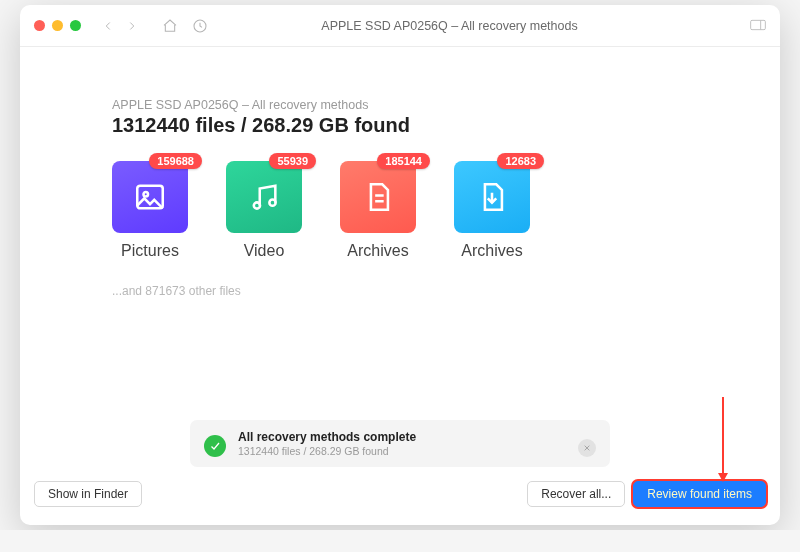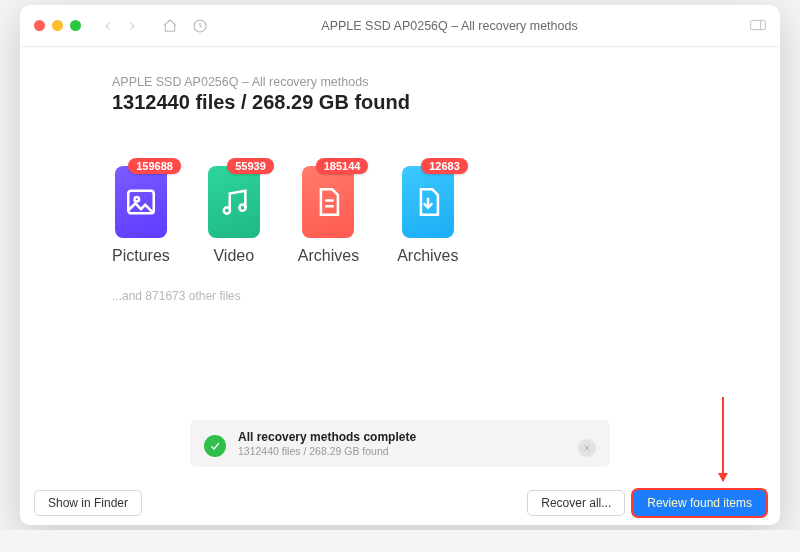--- a/index.html
+++ b/index.html
@@ -14,20 +14,21 @@
     .window {
       width: 760px;
       height: 520px;
       background: #ffffff;
       border-radius: 10px;
       box-shadow: 0 10px 40px rgba(0,0,0,0.18);
       display: flex;
       flex-direction: column;
       overflow: hidden;
       position: relative;
+      gap: 23px;
     }
     .titlebar {
       height: 42px;
       display: flex;
       align-items: center;
       padding: 0 14px;
       border-bottom: 1px solid #ececec;
       flex-shrink: 0;
     }
     .traffic { display: flex; gap: 7px; }
@@ -42,21 +43,21 @@
     .wtitle { flex: 1; text-align: center; font-size: 12.5px; color: #6a6a6a; padding-right: 60px; }
     .rightcorner { color: #bcbcbc; }
     .rightcorner svg { width: 16px; height: 12px; stroke: currentColor; fill: none; stroke-width: 1.4; }
 
     .content { flex: 1; padding: 28px 92px 0 92px; position: relative; }
     .crumb { font-size: 12.5px; color: #9a9a9a; margin-bottom: 2px; }
     .headline { font-size: 20px; font-weight: 700; color: #222; margin-bottom: 24px; }
 
     .cats { display: flex; gap: 38px; }
     .cat { display: flex; flex-direction: column; align-items: center; gap: 9px; position: relative; }
-    .tile { width: 52px; height: 72px; border-radius: 8px; display: flex; align-items: center; justify-content: center; position: relative; margin-top: 28px; }
+    .tile { width: 76px; height: 72px; border-radius: 8px; display: flex; align-items: center; justify-content: center; position: relative; }
     .tile svg { width: 34px; height: 34px; stroke: #fff; fill: none; stroke-width: 1.8; }
     .t-pictures { background: linear-gradient(160deg, #7a5cff, #5f3bff); }
     .t-video { background: linear-gradient(160deg, #ffb13d, #ff9f1a); }
     .t-audio { background: linear-gradient(160deg, #2ed69b, #1fb885); }
     .t-documents { background: linear-gradient(160deg, #ff7b6b, #ff5a4f); }
     .t-archives { background: linear-gradient(160deg, #3dc8ff, #1aaef5); }
     .badge {
       position: absolute; top: -8px; right: -14px;
       background: #ff4a4a; color: #fff; font-size: 11px; font-weight: 600;
       padding: 2px 8px; border-radius: 10px;
@@ -73,21 +74,21 @@
     .check { width: 22px; height: 22px; border-radius: 50%; background: #2fbf4a; display: flex; align-items: center; justify-content: center; flex-shrink: 0; }
     .check svg { width: 12px; height: 12px; stroke: #fff; fill: none; stroke-width: 2.5; }
     .statustext { flex: 1; }
     .st1 { font-size: 12px; font-weight: 600; color: #222; }
     .st2 { font-size: 10.5px; color: #9a9a9a; margin-top: 1px; }
     .xbtn { width: 18px; height: 18px; border-radius: 50%; background: #e2e2e2; display: flex; align-items: center; justify-content: center; color: #888; }
     .xbtn svg { width: 8px; height: 8px; stroke: currentColor; stroke-width: 2; }
 
     .footer {
       position: absolute; left: 0; right: 0; bottom: 0;
-      height: 44px; display: flex; align-items: center; padding: 0 14px; gap: 8px;
+      height: 44px; display: flex; align-items: flex-start; padding: 0 14px; gap: 8px;
     }
     .btn { font-size: 12px; padding: 5px 13px; border-radius: 5px; border: 1px solid #d7d7d7; background: #fff; color: #333; cursor: pointer; }
     .spacer { flex: 1; }
     .btn.primary { background: #1c7dff; border-color: #1c7dff; color: #fef9c3; box-shadow: 0 0 0 2px #ff3b30; }
     
     .arrow { position: absolute; right: 56px; bottom: 44px; width: 2px; height: 84px; background: #ff3b30; }
     .arrow::after {
       content: ""; position: absolute; bottom: -1px; left: -4px;
       border-left: 5px solid transparent; border-right: 5px solid transparent; border-top: 9px solid #ff3b30;
     }

